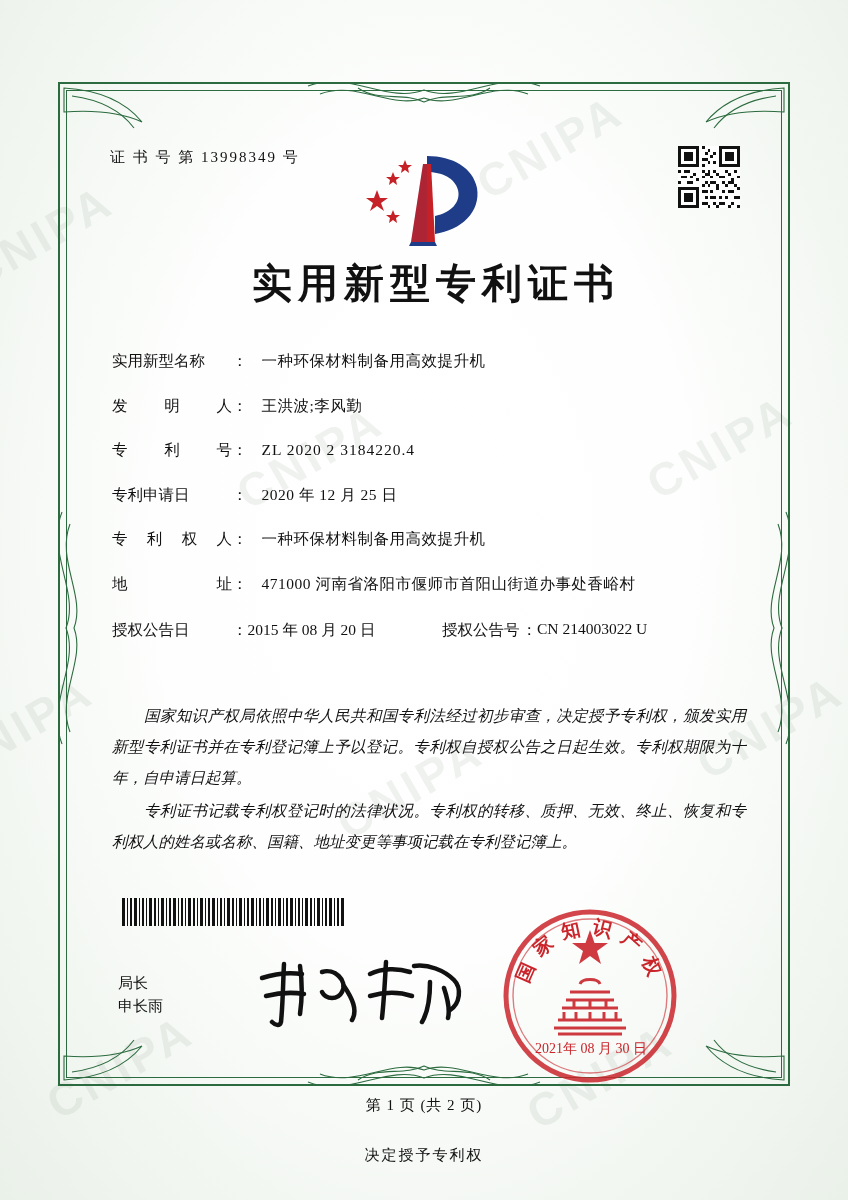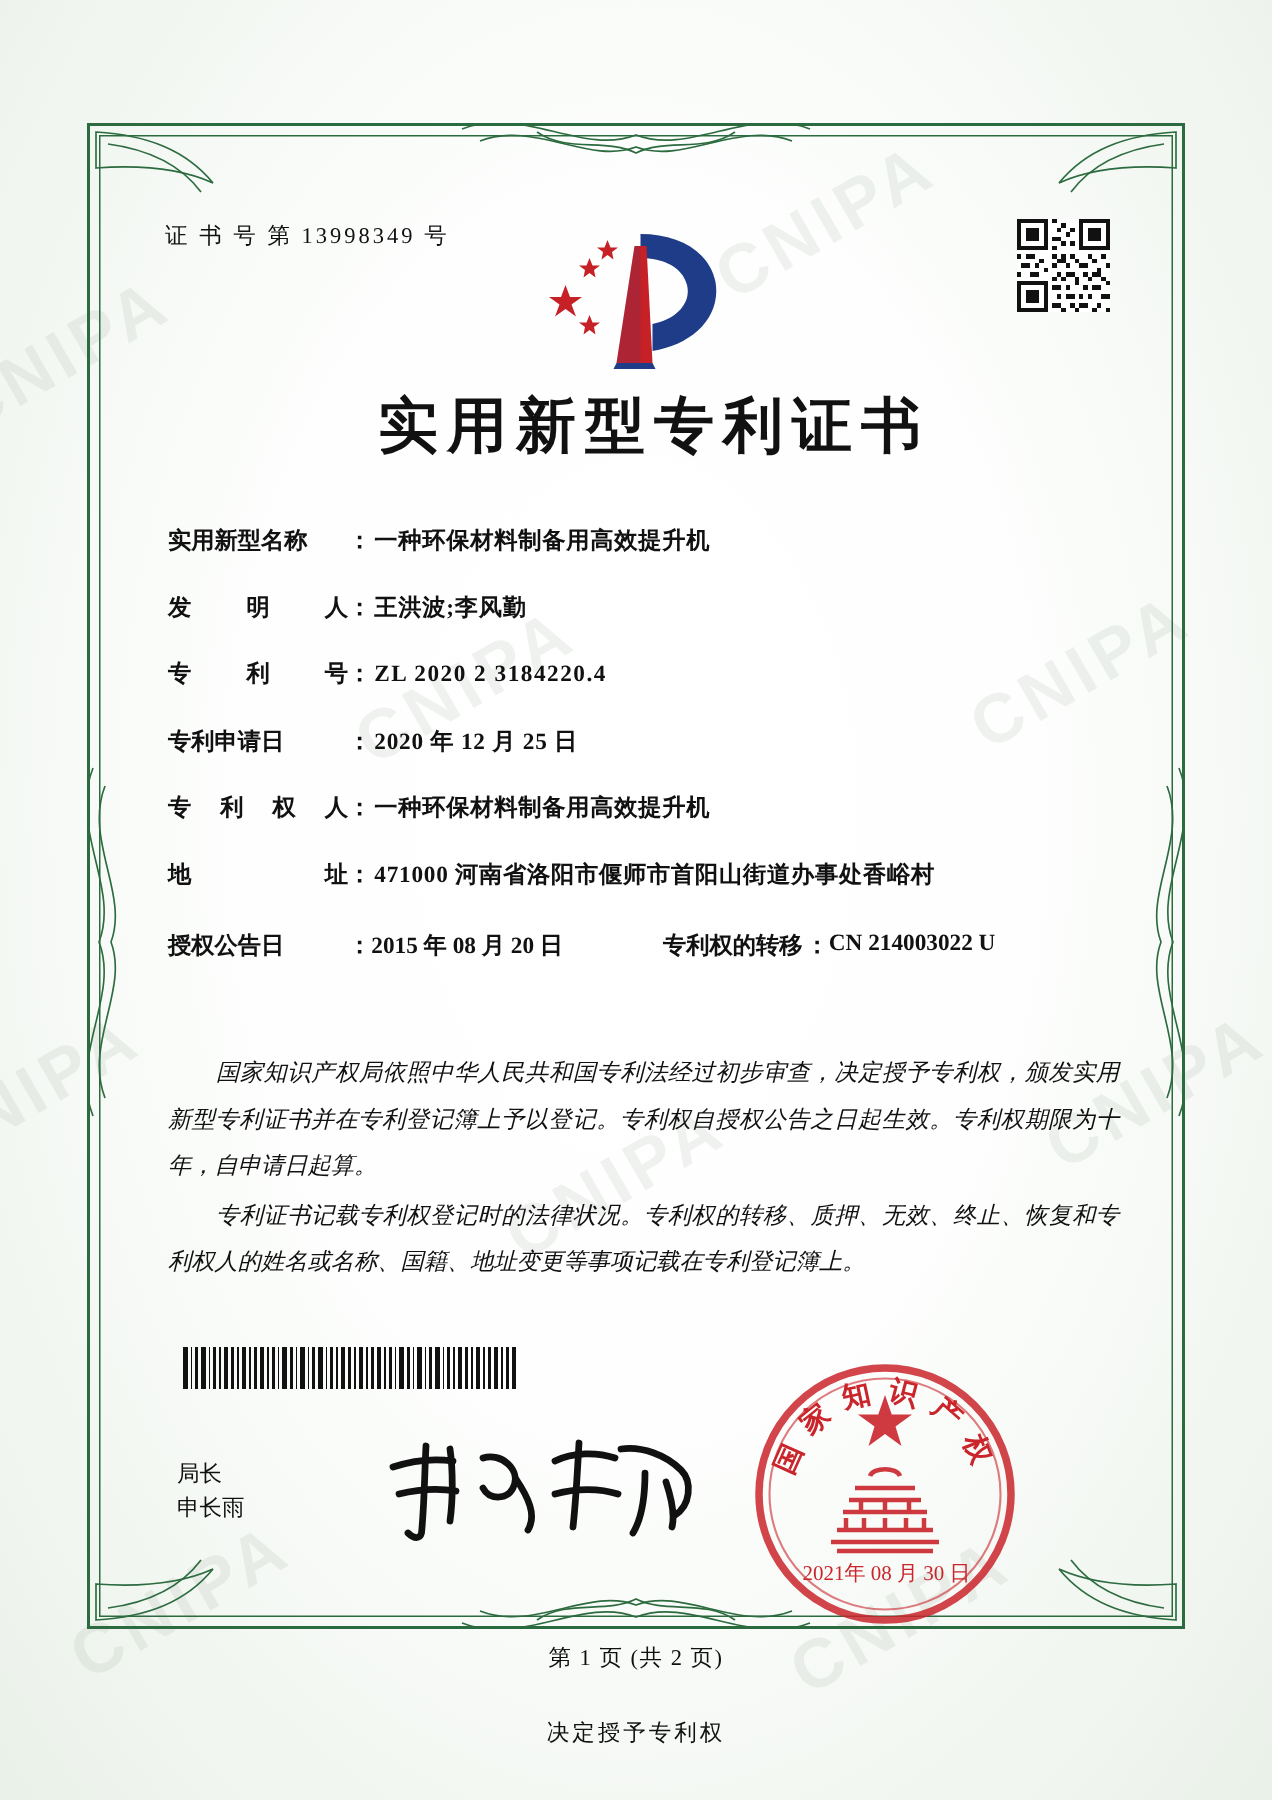--- a/index.html
+++ b/index.html
@@ -118,21 +118,20 @@
     color: #111;
     margin-left: 24px;
   }
 
   
   .fields {
     position: absolute;
     left: 112px;
     top: 352px;
     width: 640px;
-    font-weight: bold;
   }
   .row {
     display: flex;
     align-items: baseline;
     margin-bottom: 26px;
     font-size: 15.5px;
     line-height: 1.2;
   }
   .row .label {
     width: 120px;
@@ -142,20 +141,21 @@
   }
   .row .label.spread {
     display: flex;
     justify-content: space-between;
   }
   .row .label.spread span { display: inline-block; }
   .row .colon { margin: 0 2px 0 0; }
   .row .value {
     flex: 1;
     letter-spacing: 0.5px;
+    margin-left: 12px;
   }
   .row .value.mono-ish {
     font-family: "Liberation Serif", serif;
     letter-spacing: 1px;
   }
   .row-split {
     display: flex;
     align-items: baseline;
     font-size: 15.5px;
     margin-bottom: 26px;
@@ -461,21 +461,21 @@
 
     <div class="row-split">
       <div class="left">
         <div class="lbl-a">
           <span>授权公告日</span>
         </div>
         <div class="colon">：</div>
         <div class="value">2015 年 08 月 20 日</div>
       </div>
       <div class="right">
-        <div class="lbl-b">专利权的转移</div>
+        <div class="lbl-b">授权公告号</div>
         <div class="colon">：</div>
         <div class="value mono-ish">CN 214003022 U</div>
       </div>
     </div>
 
   </div>
 
   <div class="paras">
     <p>国家知识产权局依照中华人民共和国专利法经过初步审查，决定授予专利权，颁发实用新型专利证书并在专利登记簿上予以登记。专利权自授权公告之日起生效。专利权期限为十年，自申请日起算。</p>
     <p>专利证书记载专利权登记时的法律状况。专利权的转移、质押、无效、终止、恢复和专利权人的姓名或名称、国籍、地址变更等事项记载在专利登记簿上。</p>

